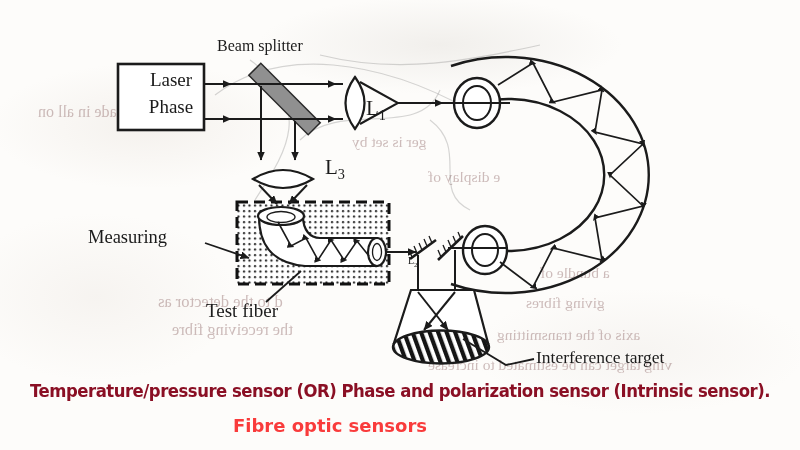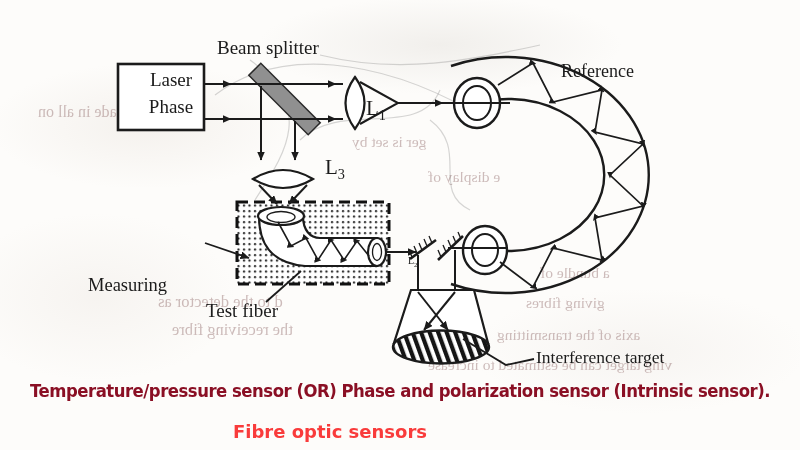--- a/index.html
+++ b/index.html
@@ -7,45 +7,45 @@
         font-family:"Liberation Serif",serif;}
   .mottle{position:absolute;inset:0;pointer-events:none;
     background-image:
       radial-gradient(ellipse 220px 90px at 18% 28%, rgba(214,203,192,.22), transparent 70%),
       radial-gradient(ellipse 260px 70px at 55% 10%, rgba(205,200,193,.25), transparent 70%),
       radial-gradient(ellipse 200px 120px at 12% 66%, rgba(216,205,196,.18), transparent 70%),
       radial-gradient(ellipse 240px 90px at 80% 78%, rgba(214,205,198,.16), transparent 70%);}
   svg{position:absolute;left:0;top:0;}
   .lbl{position:absolute;color:#1b1b1b;white-space:nowrap;line-height:1.15;}
   .lbl sub{font-size:68%;}
-  .bs{left:217px;top:37px;font-size:19px;}
+  .bs{left:217px;top:37px;font-size:16px;}
   .laser{left:118px;top:66px;width:106px;text-align:center;font-size:19px;line-height:27px;}
   .l1{left:366px;top:96px;font-size:21px;}
   .l3{left:325px;top:155px;font-size:21px;}
   .l2{left:408px;top:255px;font-size:10px;}
   .ref{left:561px;top:60px;font-size:18px;line-height:22px;}
-  .meas{left:88px;top:225px;font-size:18.5px;line-height:24px;margin-top:48px;}
+  .meas{left:88px;top:225px;font-size:18.5px;line-height:24px;}
   .testf{left:206px;top:300px;font-size:19px;}
   .interf{left:536px;top:347px;font-size:17.5px;}
   .ghost{position:absolute;font-family:"Liberation Serif",serif;color:rgba(138,98,98,.42);
          transform:scaleX(-1);filter:blur(.4px);white-space:nowrap;font-size:15.5px;}
   .g0{left:38px;top:103px;font-size:16px;}
   .g1{left:352px;top:133px;}
   .g2{left:428px;top:168px;}
   .g3{left:158px;top:292px;font-size:16.5px;}
   .g4{left:172px;top:320px;font-size:16.5px;}
   .g5{left:540px;top:264px;}
   .g6{left:526px;top:294px;}
   .g7{left:497px;top:326px;}
   .g8{left:428px;top:356px;}
   .caption{position:absolute;left:0;width:800px;text-align:center;white-space:nowrap;
            font-family:"DejaVu Sans",sans-serif;font-weight:700;}
   .cap1{top:381px;font-size:17px;letter-spacing:-.5px;color:#8a0f24;
         transform:scaleX(.97);transform-origin:50% 50%;}
-  .cap2{top:415px;font-size:18px;color:#f93b3b;width:660px;margin-top:6px;}
+  .cap2{top:415px;font-size:18px;color:#f93b3b;width:660px;}
 </style>
 </head>
 <body>
 
 <div class="page">
   <div class="mottle"></div>
 
   <span class="ghost g0">made in all on</span>
   <span class="ghost g1">ger is set by</span>
   <span class="ghost g2">e display of</span>
@@ -182,21 +182,20 @@
 
   <div class="lbl bs">Beam splitter</div>
   <div class="lbl laser">
     <div>Laser</div>
     <div>Phase</div>
   </div>
   <div class="lbl l1"><span>L</span><sub>1</sub></div>
   <div class="lbl l3"><span>L</span><sub>3</sub></div>
   <div class="lbl l2"><span>L</span><sub>2</sub></div>
   <div class="lbl ref">
-    <div>Reference</div>
   </div>
   <div class="lbl meas">
     <div>Measuring</div>
   </div>
   <div class="lbl testf">Test fiber</div>
   <div class="lbl interf">Interference target</div>
 
   <div class="caption cap1">Temperature/pressure sensor (OR) Phase and polarization sensor (Intrinsic sensor).</div>
   <div class="caption cap2">Fibre optic sensors</div>
 </div>

